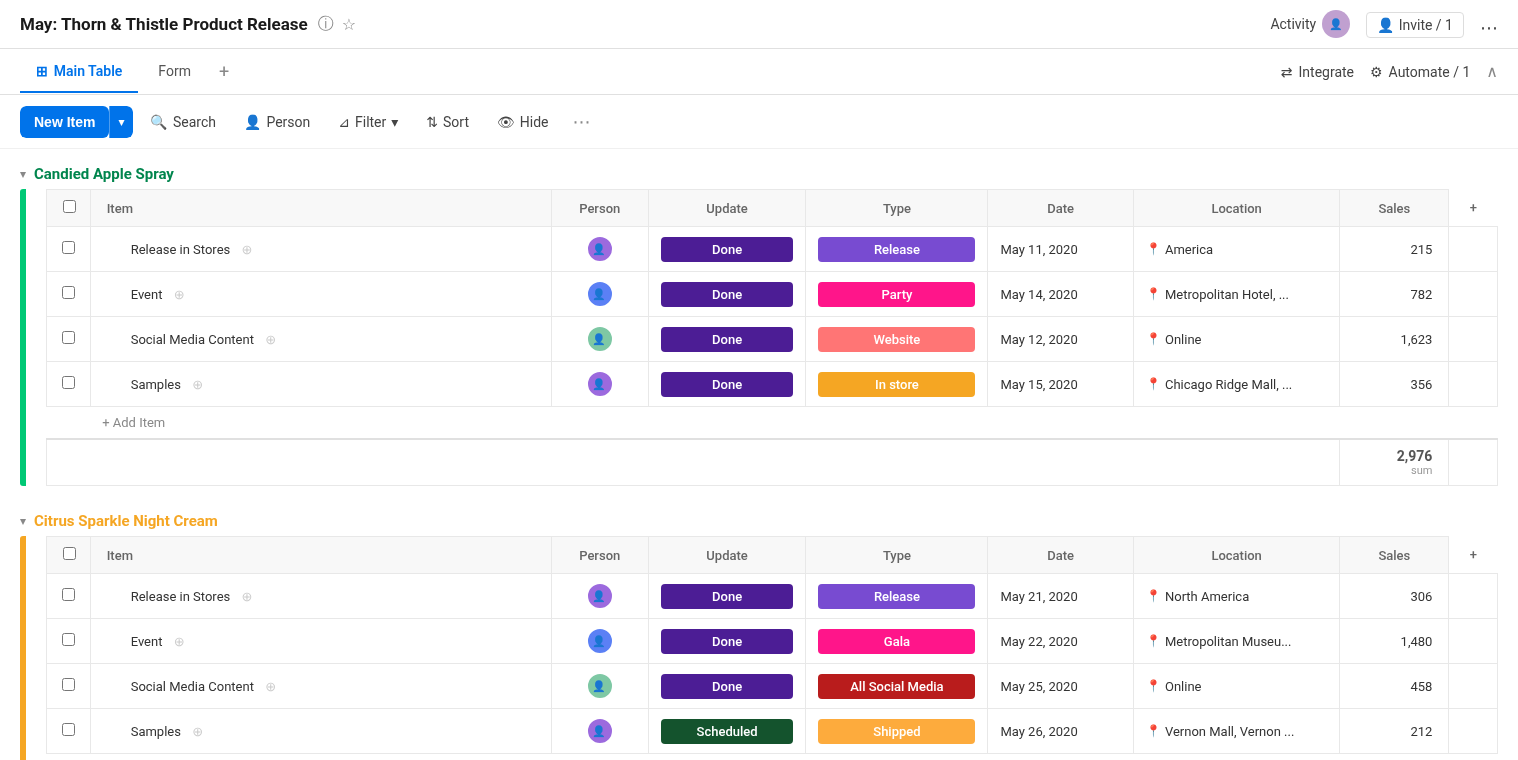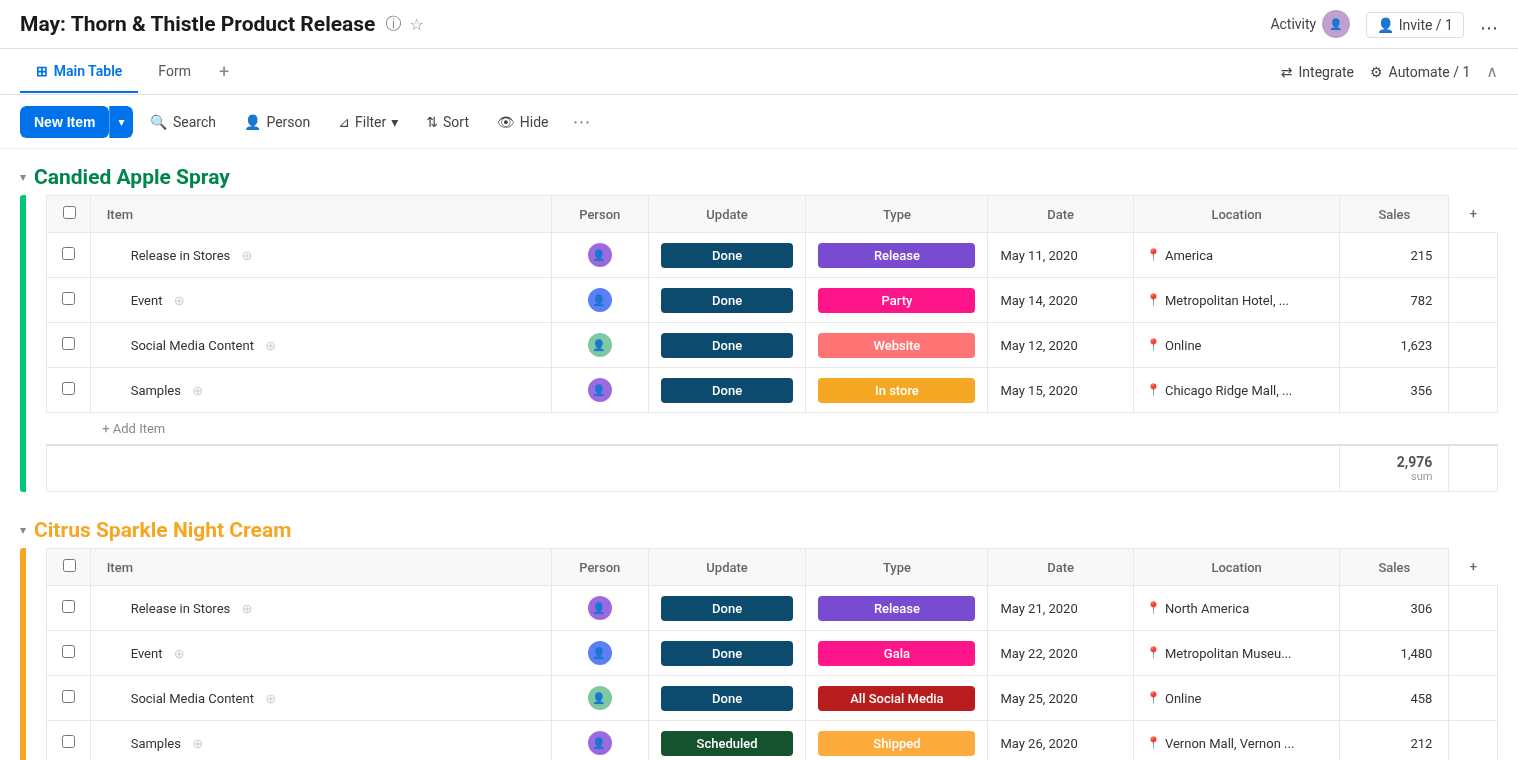--- a/index.html
+++ b/index.html
@@ -1,21 +1,21 @@
 <!DOCTYPE html>
 <html><head>
   <meta charset="utf-8">
   <style>
     * { box-sizing: border-box; margin: 0; padding: 0; }
     body { font-family: -apple-system, BlinkMacSystemFont, 'Segoe UI', Roboto, sans-serif; background: #fff; color: #333; font-size: 14px; overflow-x: hidden; }
 
     
     .top-header { display: flex; align-items: center; justify-content: space-between; padding: 10px 20px; border-bottom: 1px solid #e0e0e0; }
     .title-area { display: flex; align-items: center; gap: 10px; }
-    .page-title { font-size: 21px; font-weight: 700; color: #1a1a1a; }
+    .page-title { font-size: 17px; font-weight: 700; color: #1a1a1a; }
     .title-icons { display: flex; gap: 8px; align-items: center; color: #888; }
     .title-icons span { cursor: pointer; font-size: 16px; }
     .header-right { display: flex; align-items: flex-end; gap: 16px; }
     .activity-btn { display: flex; align-items: center; gap: 6px; color: #444; font-size: 14px; cursor: pointer; }
     .avatar { width: 28px; height: 28px; border-radius: 50%; background: #c0a0d0; display: flex; align-items: center; justify-content: center; font-size: 11px; color: #fff; overflow: hidden; }
     .invite-btn { display: flex; align-items: center; gap: 4px; color: #444; font-size: 14px; cursor: pointer; border: 1px solid #ddd; border-radius: 4px; padding: 4px 10px; }
     .more-btn { color: #444; cursor: pointer; font-size: 18px; }
 
     
     .tabs-bar { display: flex; align-items: center; padding: 0 20px; border-bottom: 1px solid #e0e0e0; gap: 4px; }
@@ -27,42 +27,42 @@
     .collapse-btn { color: #888; cursor: pointer; font-size: 16px; }
 
     
     .toolbar { display: flex; align-items: center; gap: 8px; padding: 10px 20px; border-bottom: 1px solid #f0f0f0; }
     .new-item-btn { display: flex; align-items: center; background: #0073ea; color: #fff; border: none; border-radius: 6px; padding: 8px 14px; font-size: 14px; font-weight: 600; cursor: pointer; gap: 4px; }
     .new-item-dropdown { background: #0073ea; color: #fff; border: none; border-left: 1px solid rgba(255,255,255,0.3); border-radius: 0 6px 6px 0; padding: 8px 8px; cursor: pointer; font-size: 12px; }
     .tool-btn { display: flex; align-items: center; gap: 5px; color: #444; cursor: pointer; padding: 6px 10px; border-radius: 4px; font-size: 14px; }
     .more-tools { color: #888; cursor: pointer; font-size: 18px; padding: 6px; }
     .group-header { display: flex; align-items: center; gap: 8px; padding: 6px 20px; cursor: pointer; }
     .group-chevron { color: #888; font-size: 12px; }
-    .group-title { font-size: 21px; font-weight: 700; }
+    .group-title { font-size: 15px; font-weight: 700; }
     .group-title.green { color: #00854d; }
     .group-title.orange { color: #f5a623; }
     table { width: 100%; border-collapse: collapse; table-layout: fixed; }
     th { background: #f8f8f8; color: #666; font-weight: 500; font-size: 13px; padding: 10px 16px; border: 1px solid #e8e8e8; text-align: center; }
     th.item-col { text-align: left; width: 380px; }
     th.person-col { width: 80px; }
     th.update-col { width: 130px; }
     th.type-col { width: 150px; }
     th.date-col { width: 120px; }
     th.location-col { width: 170px; }
     th.sales-col { width: 90px; }
     th.add-col { width: 40px; border: none; background: #fff; }
     td { padding: 8px 12px; border: 1px solid #e8e8e8; font-size: 13px; color: #333; }
     td.item-name { color: #333; padding-left: 40px; }
     .checkbox-col { width: 36px; text-align: center; }
     .checkbox-col input[type="checkbox"] { cursor: pointer; }
     .add-item-row td { color: #888; font-size: 13px; cursor: pointer; border-left: none; border-right: none; }
 
     
     .status-badge { display: inline-block; width: 100%; text-align: center; padding: 5px 10px; border-radius: 4px; color: #fff; font-size: 13px; font-weight: 500; }
-    .status-done { background: #0c4a6e; }
+    .status-done { background: #4c1d95; }
     .status-scheduled { background: #14532d; }
 
     
     .type-badge { display: inline-block; width: 100%; text-align: center; padding: 5px 10px; border-radius: 4px; color: #fff; font-size: 13px; font-weight: 500; }
     .type-release { background: #784bd1; }
     .type-party { background: #ff158a; }
     .type-website { background: #ff7575; }
     .type-instore { background: #f5a623; }
     .type-gala { background: #ff158a; }
     .type-allsocial { background: #b91c1c; }

